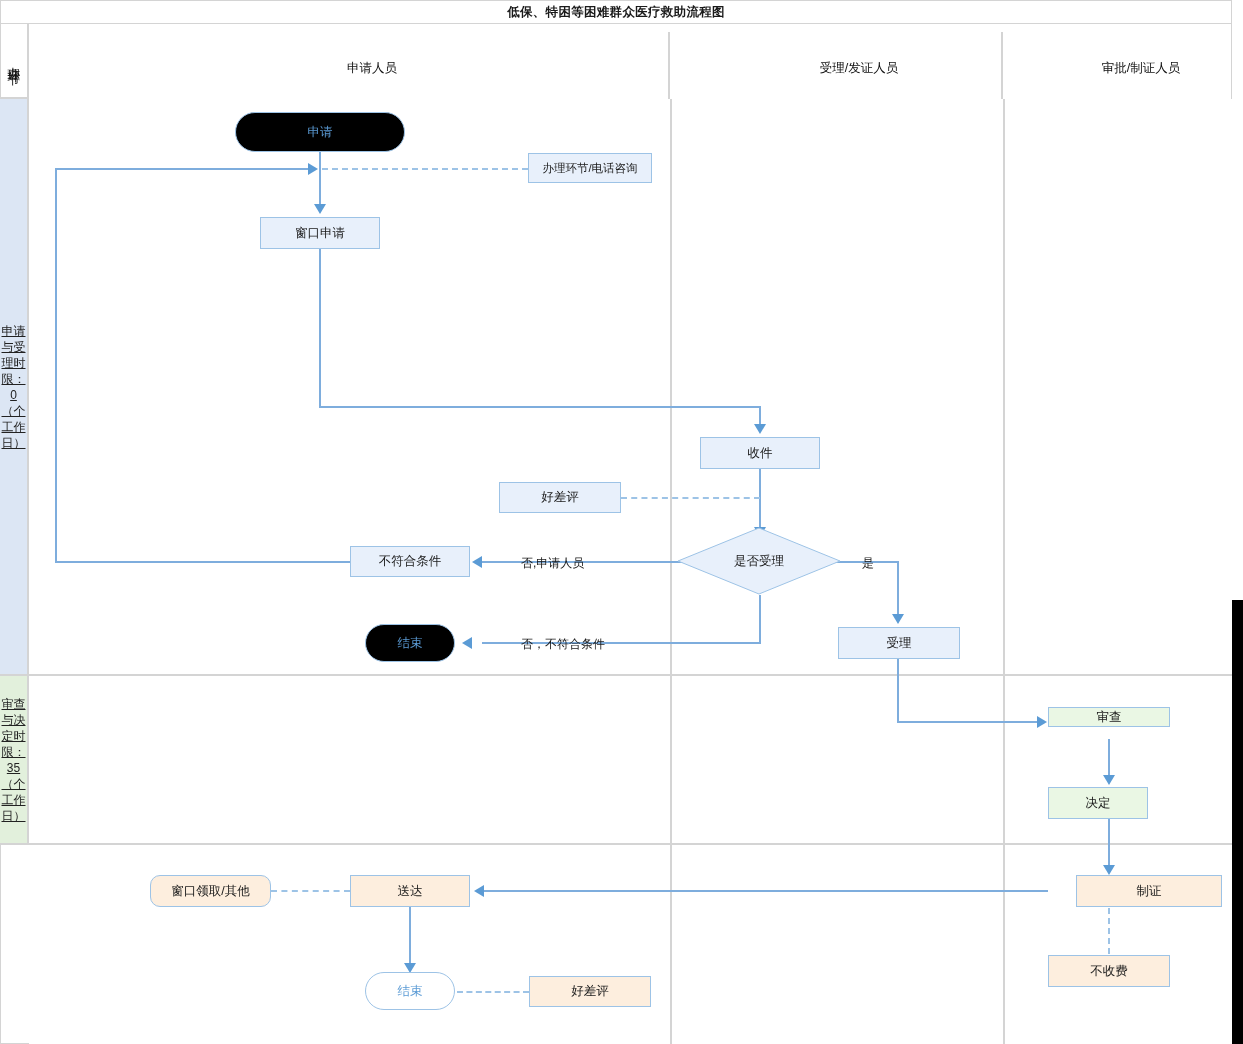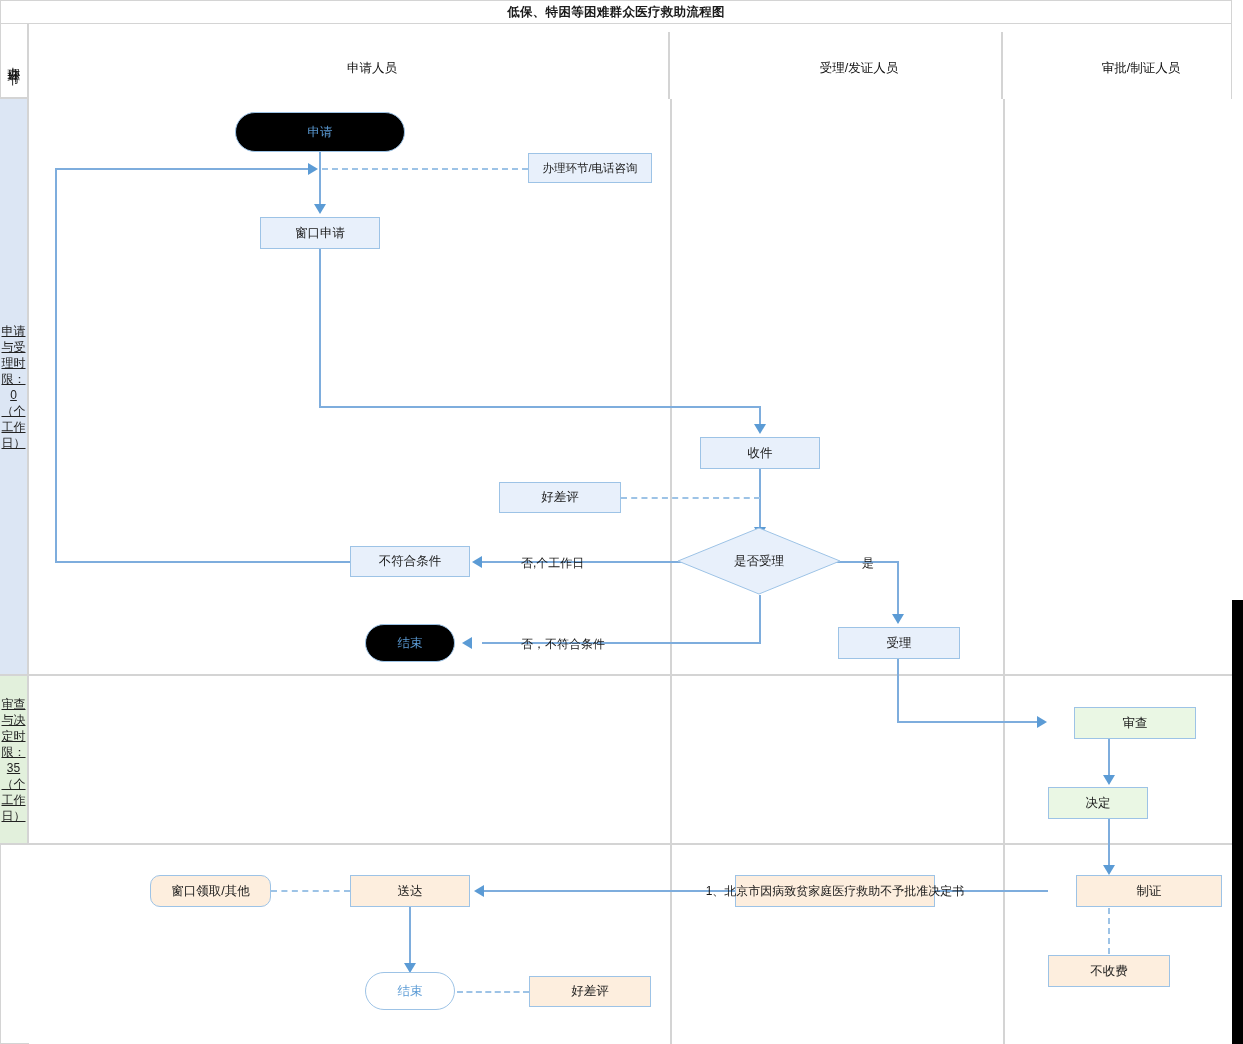--- a/index.html
+++ b/index.html
@@ -272,21 +272,21 @@
 
   <div class="dash-h" style="left:271px;top:890px;width:79px;"></div>
 
   <div class="ln v" style="left:409px;top:907px;height:56px;"></div>
   <div class="arrow down" style="left:404px;top:963px;"></div>
 
   <div class="dash-h" style="left:457px;top:991px;width:72px;"></div>
 
   <div class="dash-v" style="left:1108px;top:908px;height:46px;"></div>
 
-  <div class="edge-label" style="left:521px;top:555px;">否,个工作日</div>
+  <div class="edge-label" style="left:521px;top:555px;">否,申请人员</div>
   <div class="edge-label" style="left:862px;top:555px;">是</div>
   <div class="edge-label" style="left:521px;top:636px;">否，不符合条件</div>
 
   <div class="node round" style="left:235px;top:112px;width:170px;height:40px;">申请</div>
 
   <div class="node" style="left:528px;top:153px;width:124px;height:30px;font-size:11.5px;">办理环节/电话咨询</div>
 
   <div class="node" style="left:260px;top:217px;width:120px;height:32px;">窗口申请</div>
 
   <div class="node" style="left:499px;top:482px;width:122px;height:31px;">好差评</div>
@@ -299,33 +299,32 @@
 
   <div class="diamond" style="left:677px;top:527px;width:164px;height:68px;">
     <svg width="164" height="68" viewBox="0 0 164 68">
       <polygon points="82,1 163,34 82,67 1,34" fill="#e8f0fb" stroke="#9dc3e6" stroke-width="1"></polygon>
     </svg>
     <div class="dlabel">是否受理</div>
   </div>
 
   <div class="node" style="left:838px;top:627px;width:122px;height:32px;">受理</div>
 
-  <div class="node green" style="left:1048px;top:707px;width:122px;height:32px;margin-left:26px;">审查</div>
+  <div class="node green" style="left:1048px;top:707px;width:122px;height:20px;">审查</div>
 
   <div class="node green" style="left:1048px;top:787px;width:100px;height:32px;">决定</div>
 
   <div class="node orange" style="left:150px;top:875px;width:121px;height:32px;border-radius:10px;">窗口领取/其他</div>
 
   <div class="node orange" style="left:350px;top:875px;width:120px;height:32px;">送达</div>
 
   <div class="node orange-round" style="left:365px;top:972px;width:90px;height:38px;">结束</div>
 
   <div class="node orange" style="left:529px;top:976px;width:122px;height:31px;">好差评</div>
 
-  <div class="node orange overflowtext" style="left:735px;top:875px;width:200px;height:32px;font-size:12px;">1、北京市因病致贫家庭医疗救助不予批准决定书</div>
 
   <div class="node orange" style="left:1076px;top:875px;width:146px;height:32px;">制证</div>
 
   <div class="node orange" style="left:1048px;top:955px;width:122px;height:32px;">不收费</div>
 
   <div class="scrollbar-track"></div>
   <div class="scrollbar-thumb" style="top:600px;height:444px;"></div>
 
 </div>
 

